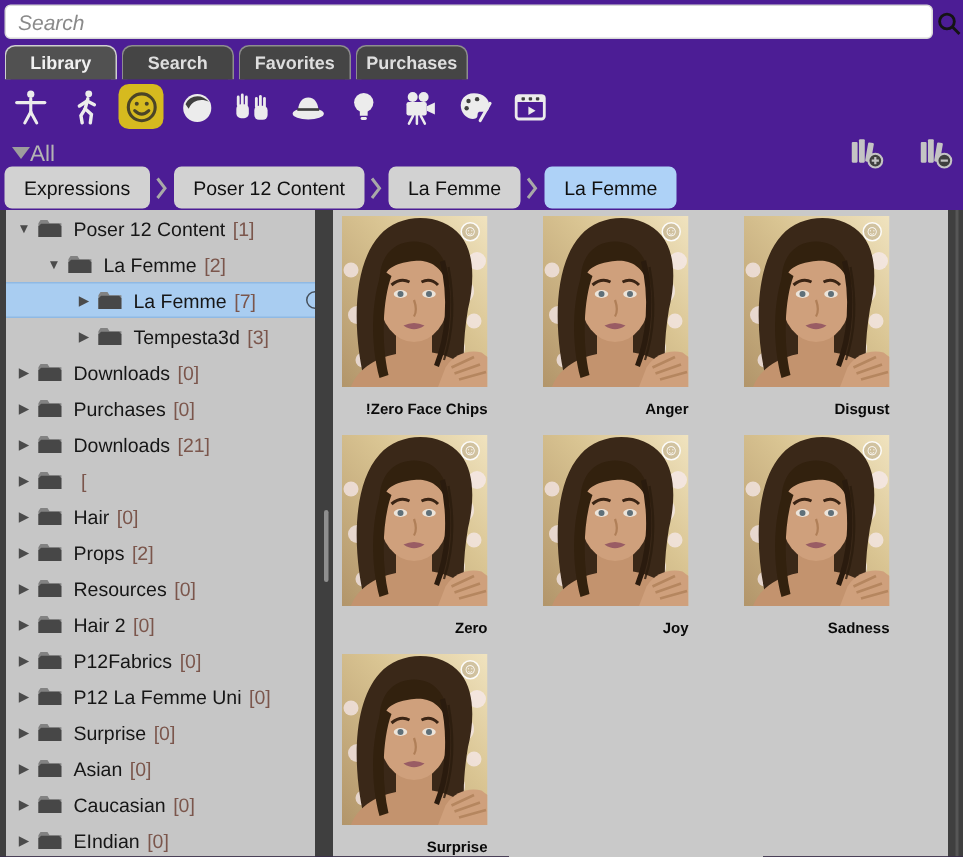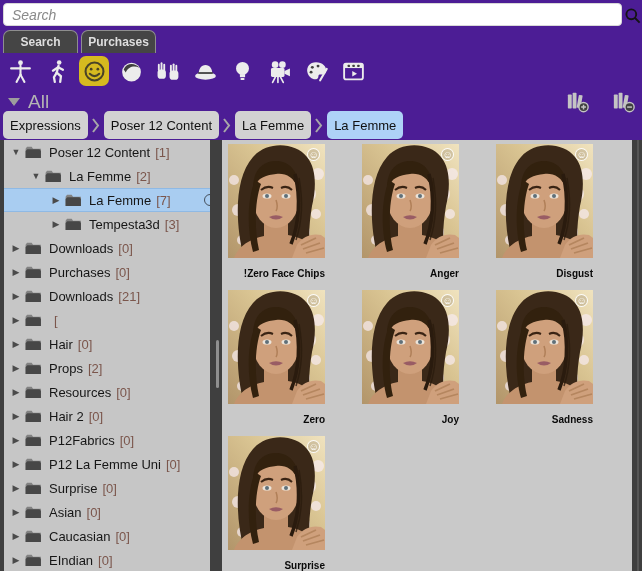--- a/index.html
+++ b/index.html
@@ -25,28 +25,28 @@
   .cat-icon { width:30px; height:30px; display:flex; align-items:center; justify-content:center;
     color:#ececec; cursor:pointer; border-radius:7px; }
   .cat-icon svg { width:25px; height:25px; }
   .cat-icon.selected { background:#d6ba1f; color:#4a4427; }
 
   
   .all-row { position:absolute; top:91px; left:0; width:642px; height:22px; display:flex; align-items:center; }
   .all-toggle { display:flex; align-items:center; margin-left:8px; cursor:pointer; }
   .tri-down { width:0; height:0; border-left:6px solid transparent; border-right:6px solid transparent;
     border-top:8px solid #9d9d9d; }
-  .all-label { margin-left:8px; color:#b4b4b4; font-size:19px; }
+  .all-label { margin-left:0; color:#b4b4b4; font-size:15px; }
   .lib-actions { margin-left:auto; margin-right:6px; display:flex; gap:22px; }
   .lib-btn { width:24px; height:24px; color:#c4c4c4; cursor:pointer; }
   .lib-btn svg { width:24px; height:24px; }
 
   
   .breadcrumb { position:absolute; top:114px; left:3px; height:22px; display:flex; align-items:center; }
-  .crumb { height:28px; display:flex; align-items:center; padding:0 7px; background:#d2d2d2;
+  .crumb { height:28px; display:flex; align-items:center; padding:0 13px; background:#d2d2d2;
     border-radius:5px; font-size:13px; color:#101010; cursor:pointer; }
   .crumb.active { background:#aed2f7; }
   .crumb-sep { margin:0 4px; display:flex; align-items:center; }
 
   
   .content { position:absolute; top:140px; left:0; right:0; bottom:0; background:#3f3f3f; }
   .tree-panel { position:absolute; left:4px; top:0; width:206px; bottom:0; background:#c6c6c6; overflow:hidden; }
   .tree-scroll-thumb { position:absolute; left:216px; top:200px; width:3px; height:48px; background:#8f8f8f; border-radius:2px; }
   .grid-panel { position:absolute; left:222px; top:0; width:410px; bottom:0; background:#c9c9c9; overflow:hidden; }
   .right-edge-line { position:absolute; left:637px; top:0; width:2px; bottom:0; background:#565656; }
@@ -77,21 +77,23 @@
 
   <input class="search-input" value="" placeholder="Search" style="">
   <span class="search-glass">
     <svg viewBox="0 0 24 24" width="19" height="19" fill="none" stroke="#141414" stroke-width="2.4">
       <circle cx="10.5" cy="10.5" r="6.2"></circle>
         <path d="M15.2 15.2 L21 21"></path>
     </svg>
   </span>
 
   <div class="tabs" id="tabs">
+      <div class="tab active">Library</div>
       <div class="tab">Search</div>
+      <div class="tab">Favorites</div>
       <div class="tab">Purchases</div>
     </div>
 
   <div class="cat-row" id="catRow">
       <span class="cat-icon">
         <svg viewBox="0 0 24 24">
           <g stroke="currentColor" stroke-width="2" stroke-linecap="round" fill="none">
             <path d="M12 6.5 V15"></path>
             <path d="M3 9 H21"></path>
             <path d="M12 15 L8.2 22"></path>

